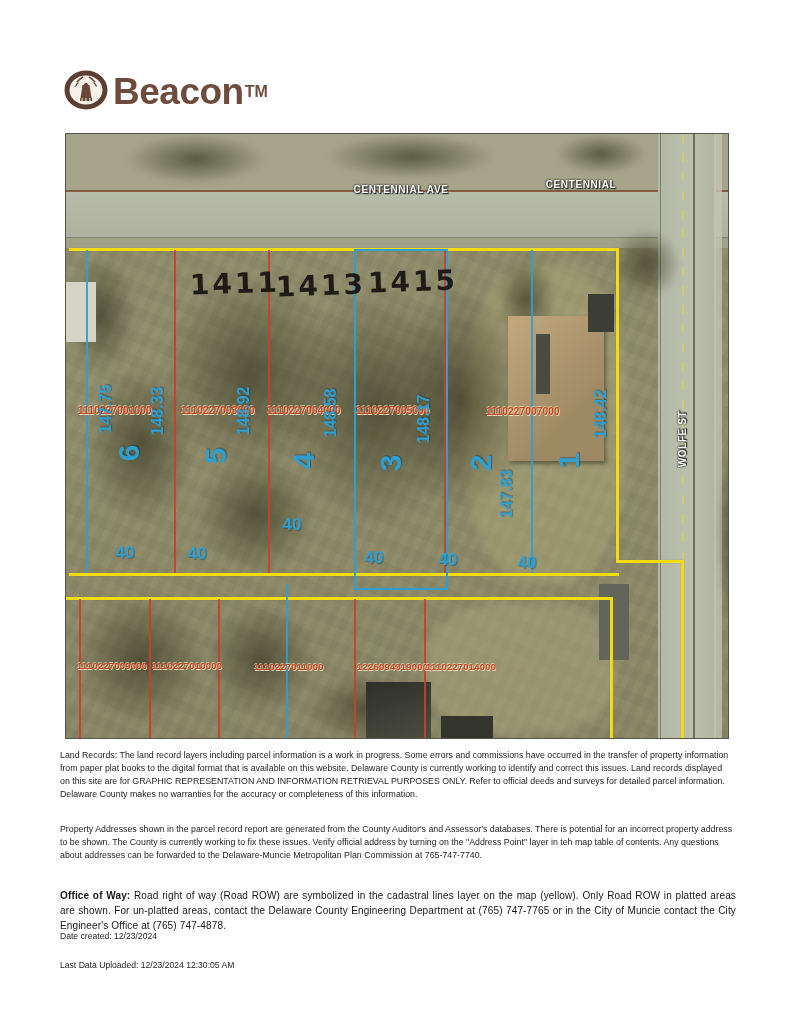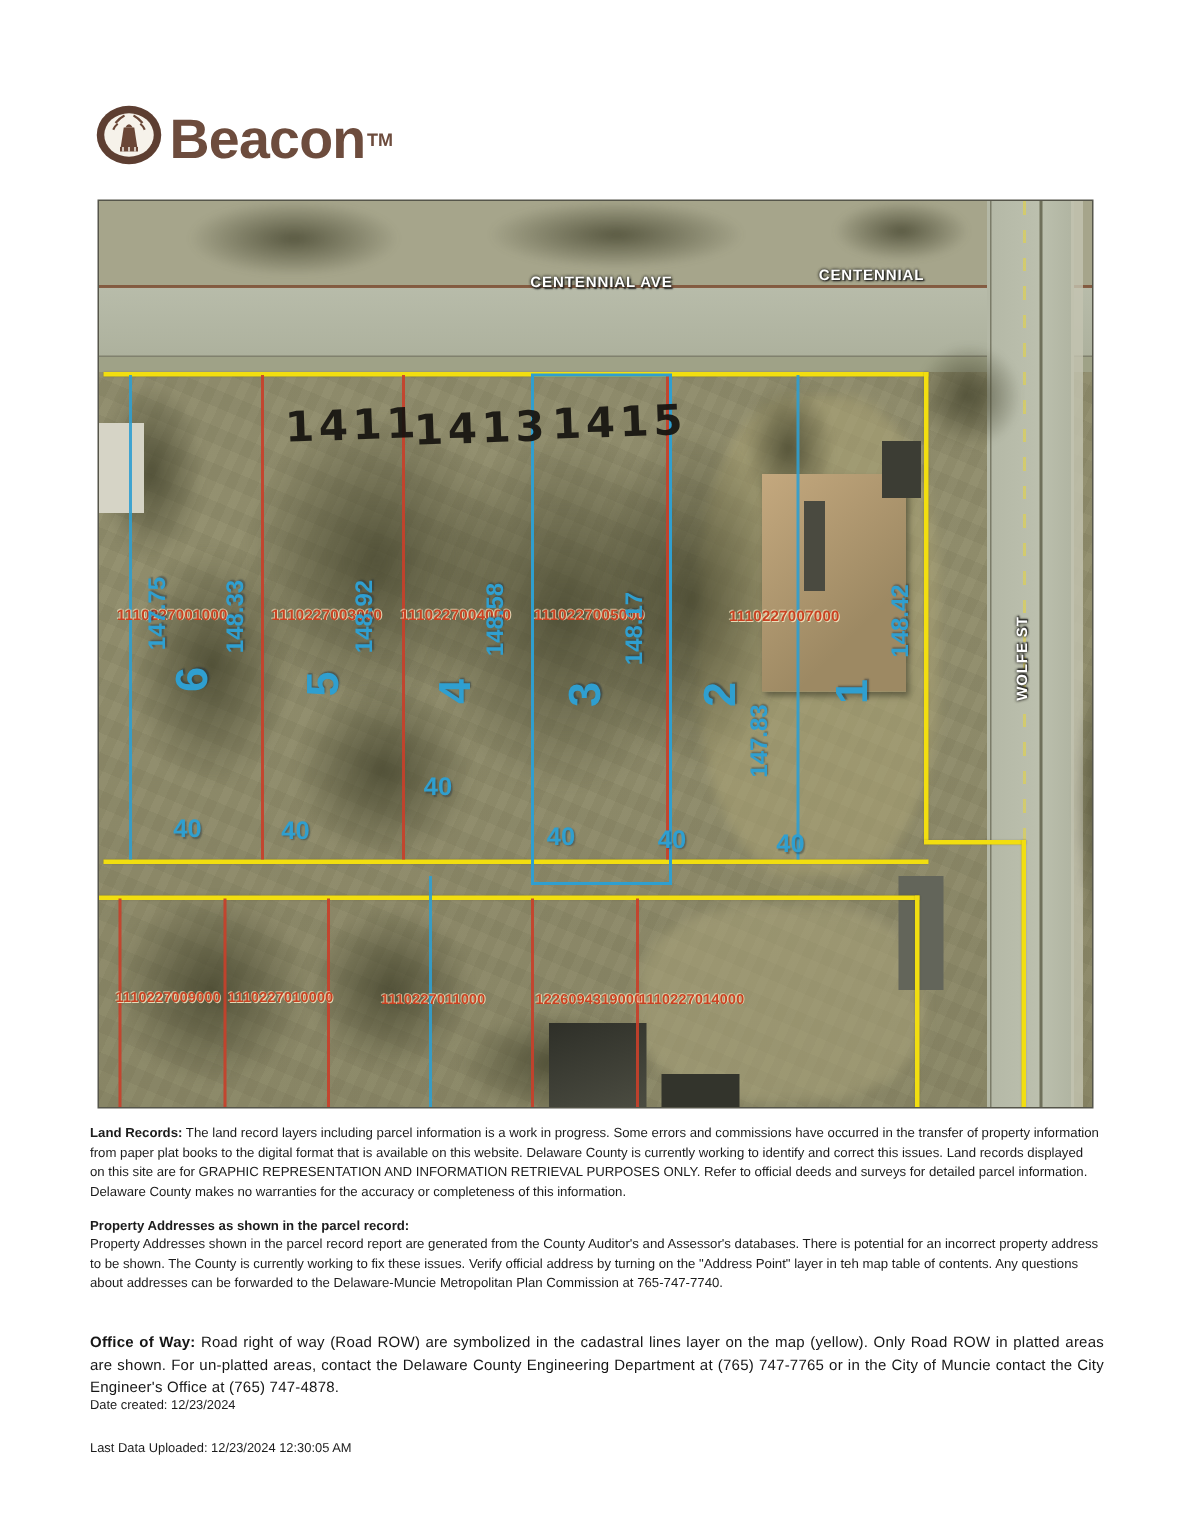--- a/index.html
+++ b/index.html
@@ -1,21 +1,21 @@
 <!DOCTYPE html>
 <html><head>
 <meta charset="utf-8">
 <style>
   html,body{margin:0;padding:0;background:#ffffff;}
   .page{position:relative;width:791px;height:1024px;background:#fff;font-family:"Liberation Sans",sans-serif;overflow:hidden;}
 
   
   .header{position:absolute;left:63px;top:58px;display:flex;align-items:center;margin-top:11px;}
   .brand{font-size:37px;font-weight:600;color:#6d4c3d;letter-spacing:-0.5px;margin-left:4px;}
-  .brand-tm{font-size:12px;font-weight:700;color:#6d4c3d;vertical-align:18px;margin-left:1px;}
+  .brand-tm{font-size:16px;font-weight:700;color:#6d4c3d;vertical-align:18px;margin-left:1px;}
   .county{font-size:22px;font-weight:700;color:#3b3b3b;margin-left:30px;letter-spacing:0.2px;}
 
   
   .map{position:absolute;left:65px;top:133px;width:662px;height:604px;border:1px solid #55554a;overflow:hidden;
        background:linear-gradient(180deg,#8f8c6e 0%,#93906f 40%,#8b8868 100%);}
   .mottle{position:absolute;inset:0;opacity:.55;background:
       repeating-linear-gradient(115deg,rgba(120,115,85,.25) 0 7px,rgba(158,155,125,.18) 7px 13px),
       repeating-linear-gradient(23deg,rgba(84,82,56,.2) 0 11px,rgba(140,138,108,0) 11px 23px);}
   .grass-top{position:absolute;left:0;top:0;width:662px;height:57px;background:#a6a58b;}
   .road-h{position:absolute;left:0;top:57px;width:662px;height:47px;background:linear-gradient(180deg,#b8bcaa,#adb19d);}
@@ -52,21 +52,21 @@
       text-shadow:1px 1px 1px rgba(20,40,60,.45);}
   .dim{position:absolute;color:#2f9fd0;font-weight:700;font-size:16px;white-space:nowrap;
       text-shadow:1px 1px 1px rgba(20,40,60,.4);}
   .forty{position:absolute;color:#2f9fd0;font-weight:700;font-size:17px;white-space:nowrap;
       text-shadow:1px 1px 1px rgba(20,40,60,.4);}
   .hand{position:absolute;color:#15130f;font-weight:900;font-size:28px;letter-spacing:3px;white-space:nowrap;
       font-family:"DejaVu Sans",sans-serif;transform:rotate(-2deg);opacity:.92;}
 
   
   .para{position:absolute;left:60px;width:674px;color:#1c1c1c;font-size:8.8px;line-height:12.9px;}
-  .para b{font-weight:700;}
+  .para b{font-weight:400;}
   .row-para{position:absolute;left:60px;width:676px;color:#161616;font-size:10px;line-height:15px;text-align:justify;letter-spacing:.15px;}
   .foot{position:absolute;left:60px;color:#1c1c1c;font-size:8.6px;}
 </style>
 </head>
 <body>
 
 <div class="page">
 
   <div class="header">
     <span>
@@ -194,21 +194,20 @@
     <div class="forty ctr" style="left:59px;top:419px;position:absolute;">40</div>
     <div class="forty ctr" style="left:131px;top:420px;position:absolute;">40</div>
     <div class="forty ctr" style="left:226px;top:391px;position:absolute;">40</div>
     <div class="forty ctr" style="left:308px;top:424px;position:absolute;">40</div>
     <div class="forty ctr" style="left:382px;top:426px;position:absolute;">40</div>
     <div class="forty ctr" style="left:461px;top:429px;position:absolute;">40</div>
   </div>
 
   <p class="para" style="top:740px;"><b>Land Records:</b> <span>The land record layers including parcel information is a work in progress. Some errors and commissions have occurred in the transfer of property information from paper plat books to the digital format that is available on this website. Delaware County is currently working to identify and correct this issues. Land records displayed on this site are for GRAPHIC REPRESENTATION AND INFORMATION RETRIEVAL PURPOSES ONLY. Refer to official deeds and surveys for detailed parcel information. Delaware County makes no warranties for the accuracy or completeness of this information.</span></p>
 
-  <p class="para" style="top:802px;"><b>Property Addresses as shown in the parcel record:</b></p>
   <p class="para" style="top:814px;">Property Addresses shown in the parcel record report are generated from the County Auditor's and Assessor's databases. There is potential for an incorrect property address to be shown. The County is currently working to fix these issues. Verify official address by turning on the "Address Point" layer in teh map table of contents. Any questions about addresses can be forwarded to the Delaware-Muncie Metropolitan Plan Commission at 765-747-7740.</p>
 
   <p class="row-para" style="top:878px;"><b>Office of Way:</b> <span>Road right of way (Road ROW) are symbolized in the cadastral lines layer on the map (yellow). Only Road ROW in platted areas are shown. For un-platted areas, contact the Delaware County Engineering Department at (765) 747-7765 or in the City of Muncie contact the City Engineer's Office at (765) 747-4878.</span></p>
 
   <div class="foot" style="top:931px;">Date created: 12/23/2024</div>
   <div class="foot" style="top:944px;margin-top:16px;">Last Data Uploaded: 12/23/2024 12:30:05 AM</div>
 
 </div>
 
 </body></html>

